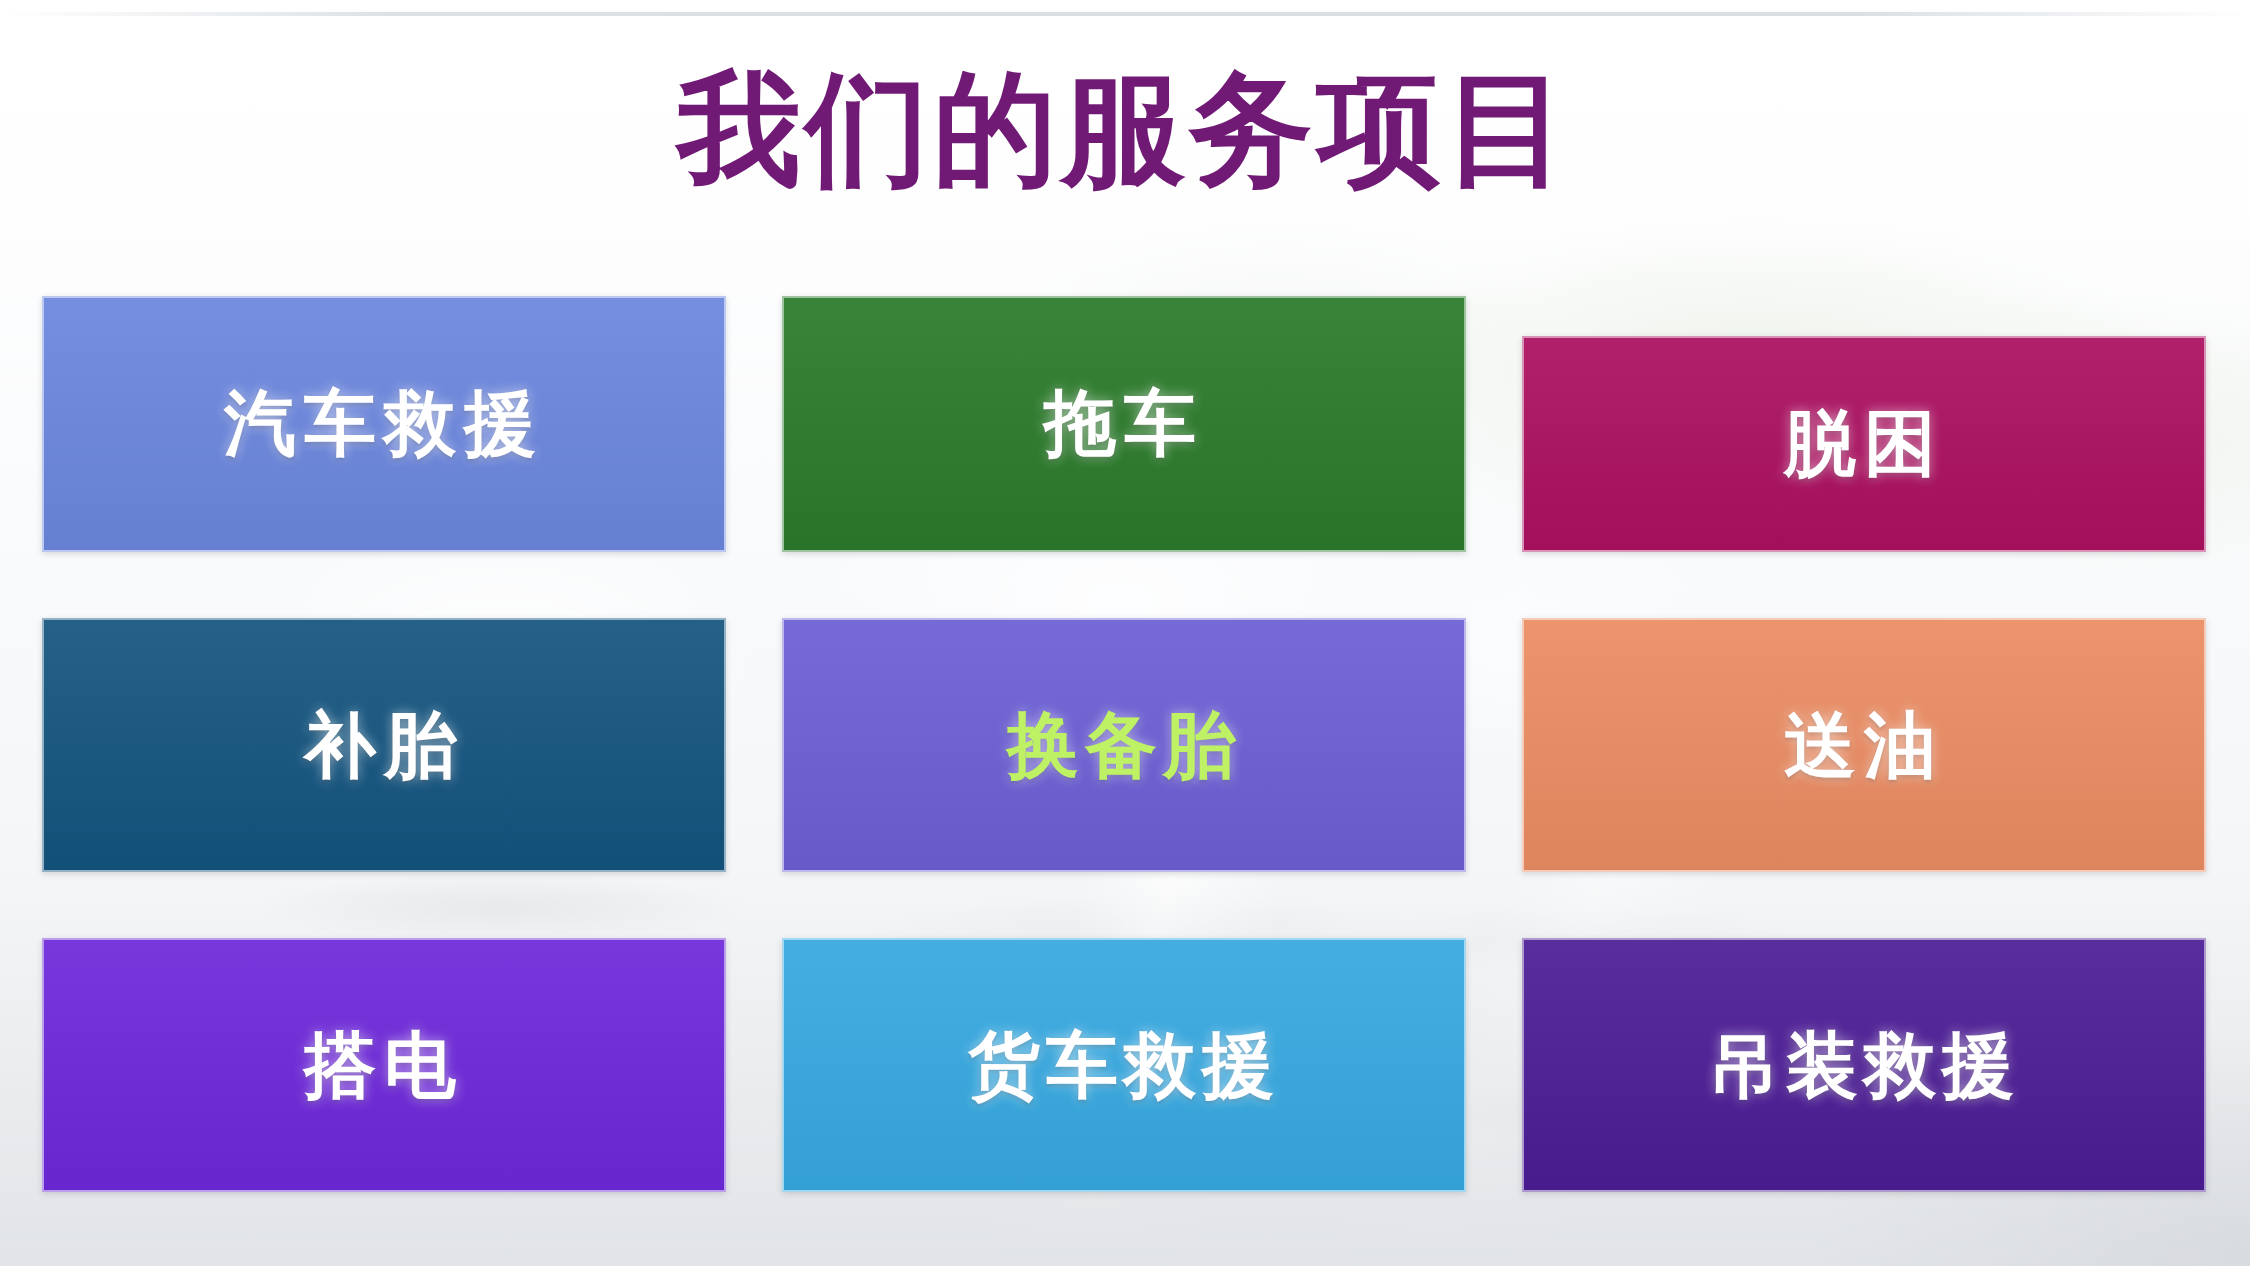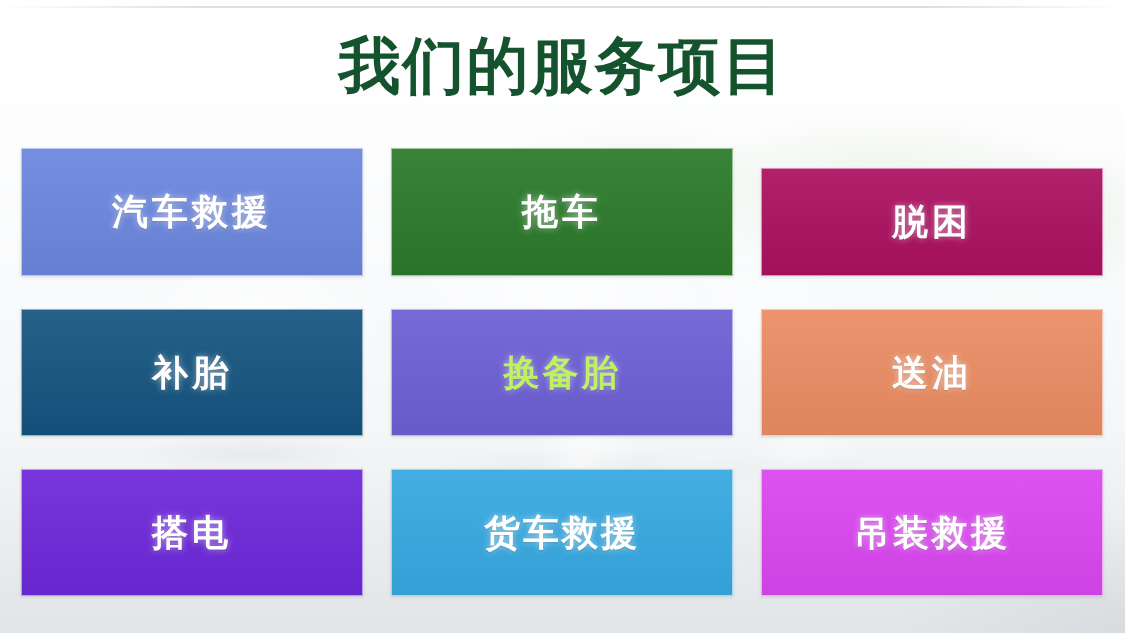--- a/index.html
+++ b/index.html
@@ -93,21 +93,21 @@
     width: 1125px;
     height: 92px;
     z-index: 3;
     display: flex;
     align-items: center;
     justify-content: center;
   }
   #page-title {
     font-size: 62px;
     font-weight: bold;
-    color: #14532d;
+    color: #701a75;
     letter-spacing: 2px;
     line-height: 1;
     white-space: nowrap;
     text-shadow: 0 1px 0 rgba(255,255,255,0.85);
   }
 
   
   #tile-grid {
     position: absolute;
     left: 21px;
@@ -198,18 +198,18 @@
     </div>
 
     <div class="tile" style="background-color: #6d28d9;">
       <span class="tile-label" style="color: rgb(255, 255, 255);">搭电</span>
     </div>
 
     <div class="tile" style="background-color: rgb(54, 168, 224);">
       <span class="tile-label tight" style="color: rgb(255, 255, 255);">货车救援</span>
     </div>
 
-    <div class="tile" style="background-color: #d946ef;">
+    <div class="tile" style="background-color: #4c1d95;">
       <span class="tile-label tight" style="color: rgb(255, 255, 255);">吊装救援</span>
     </div>
 
   </div>
 </div>
 
 </body></html>

